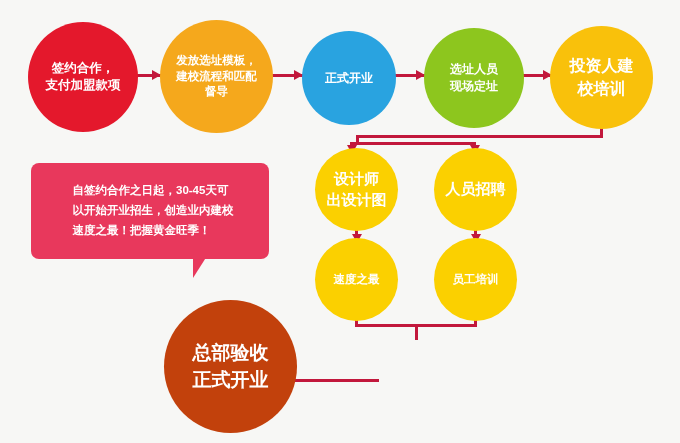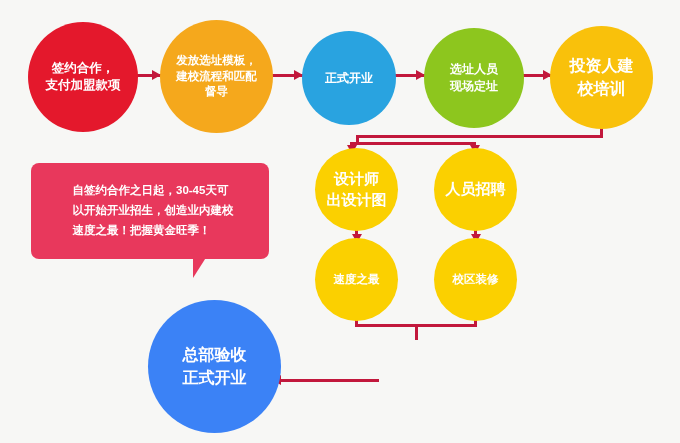--- a/index.html
+++ b/index.html
@@ -142,25 +142,25 @@
 
   <div class="node" style="left:434px;top:148px;width:83px;height:83px;background:#fbd000;font-size:15px;text-align:right;">
     <span class="lbl">人员招聘</span>
   </div>
 
   <div class="node" style="left:315px;top:238px;width:83px;height:83px;background:#fbd000;font-size:11.5px;">
     <span class="lbl">速度之最</span>
   </div>
 
   <div class="node" style="left:434px;top:238px;width:83px;height:83px;background:#fbd000;font-size:11.5px;">
-    <span class="lbl">校区装修</span>
+    <span class="lbl">员工培训</span>
   </div>
 
 
-  <div class="node" style="left:148px;top:300px;width:133px;height:133px;background:#3b82f6;font-size:16px;">
+  <div class="node" style="left:164px;top:300px;width:133px;height:133px;background:#c2410c;font-size:19px;">
     <span class="lbl">总部验收
 正式开业</span>
   </div>
 
   <div id="bubble">
     <span class="btxt">自签约合作之日起，30-45天可
 以开始开业招生，创造业内建校
 速度之最！把握黄金旺季！</span>
   </div>
   <div id="bubble-tail"></div>

